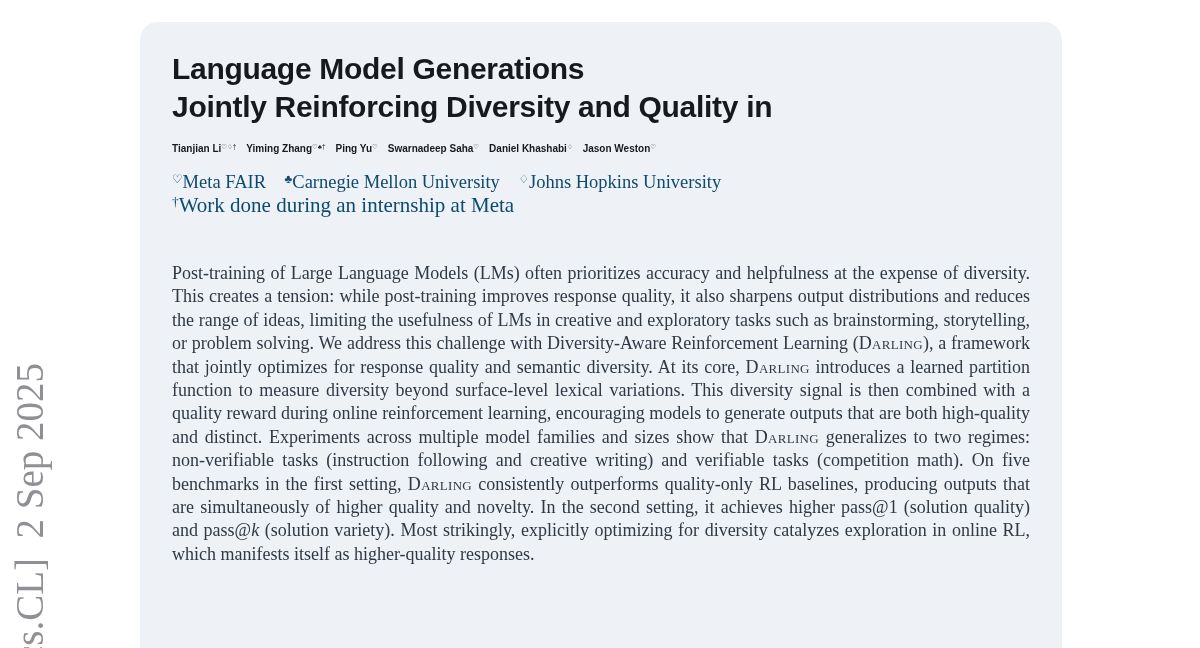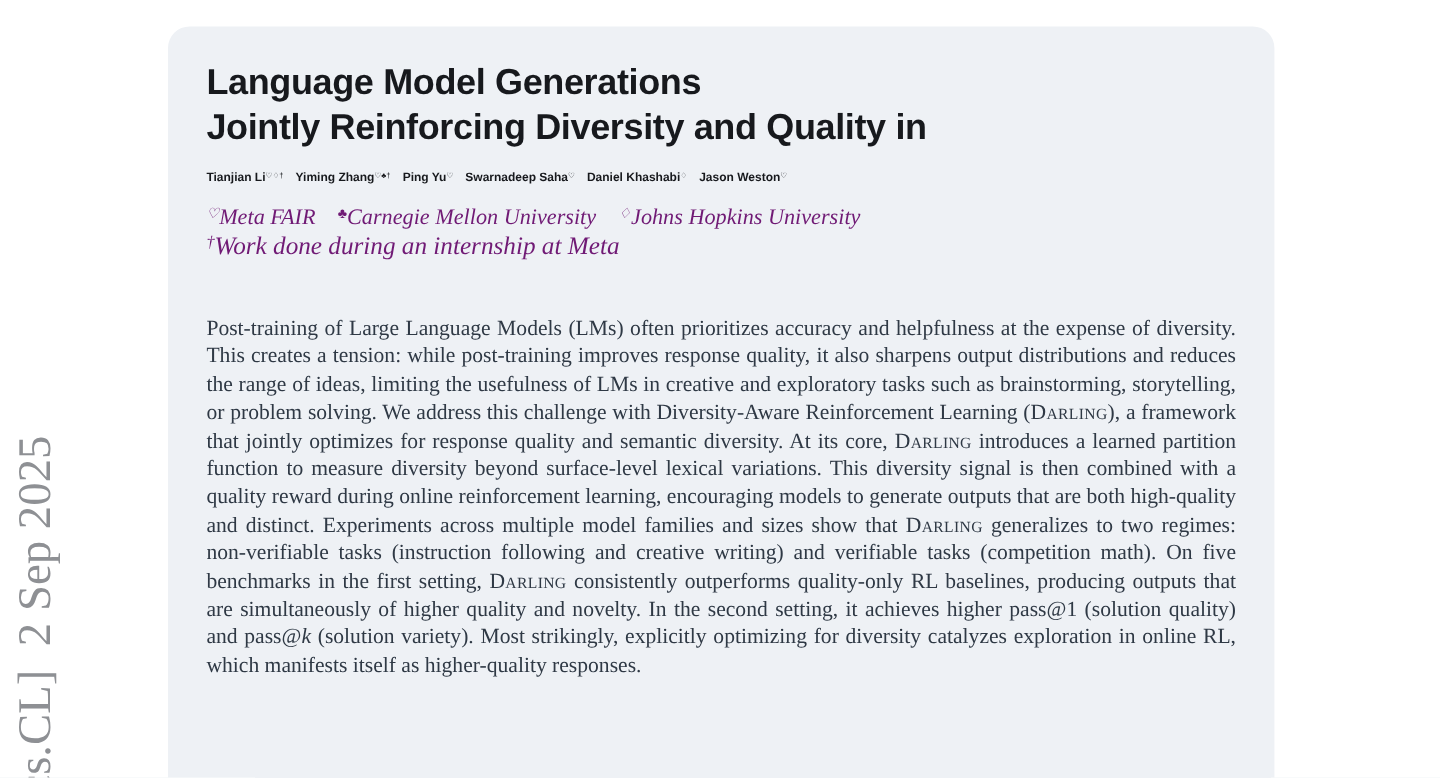--- a/index.html
+++ b/index.html
@@ -50,22 +50,21 @@
     font-weight: 700;
     line-height: 18px;
     color: #17191d;
   }
   .authors-row { white-space: nowrap; }
   .authors .seg-sup { font-weight: 400; }
 
   .affils {
     margin-top: 13px;
     font-family: "Liberation Serif", serif;
-    color: #701a75;
-    font-style: italic;
+    color: #0c4a6e;
   }
   .affil-line { font-size: 18.5px; line-height: 22px; white-space: nowrap; }
   .footnote-line { font-size: 21px; line-height: 19px; margin-top: 3px; white-space: nowrap; }
 
   .abstract {
     margin: 47px 0 14px 0;
     font-family: "Liberation Serif", serif;
     font-size: 18px;
     line-height: 23.4px;
     text-align: justify;

